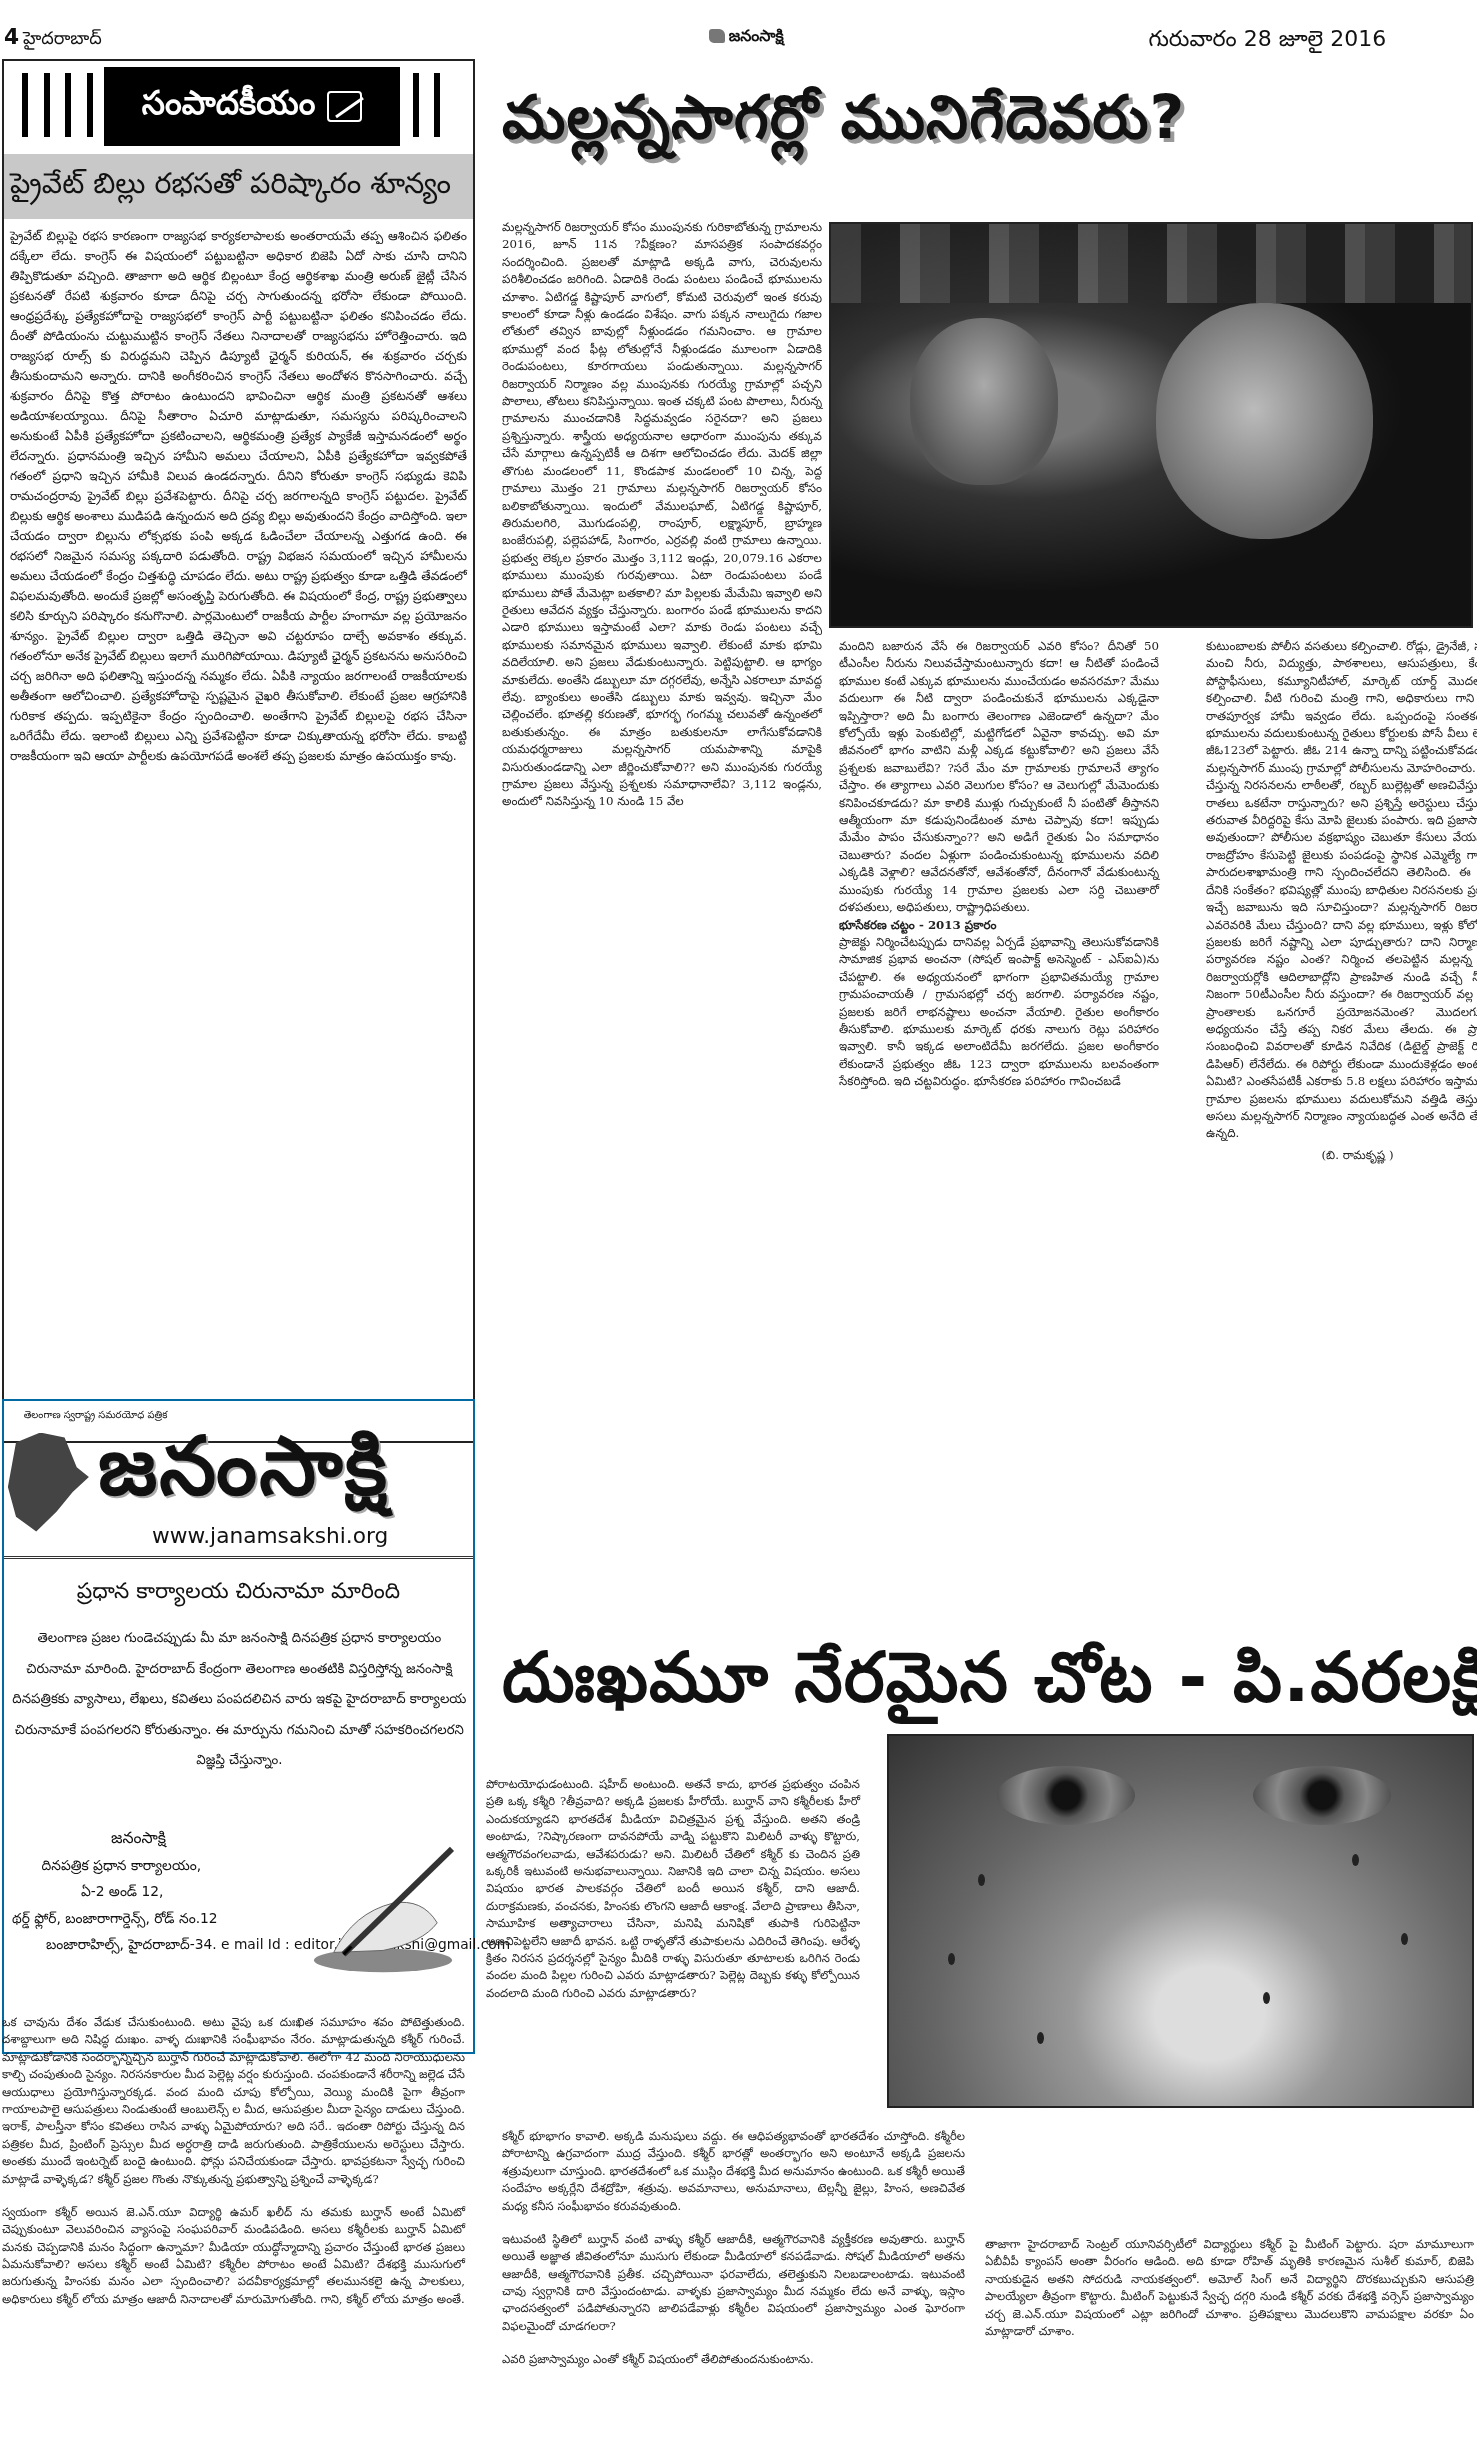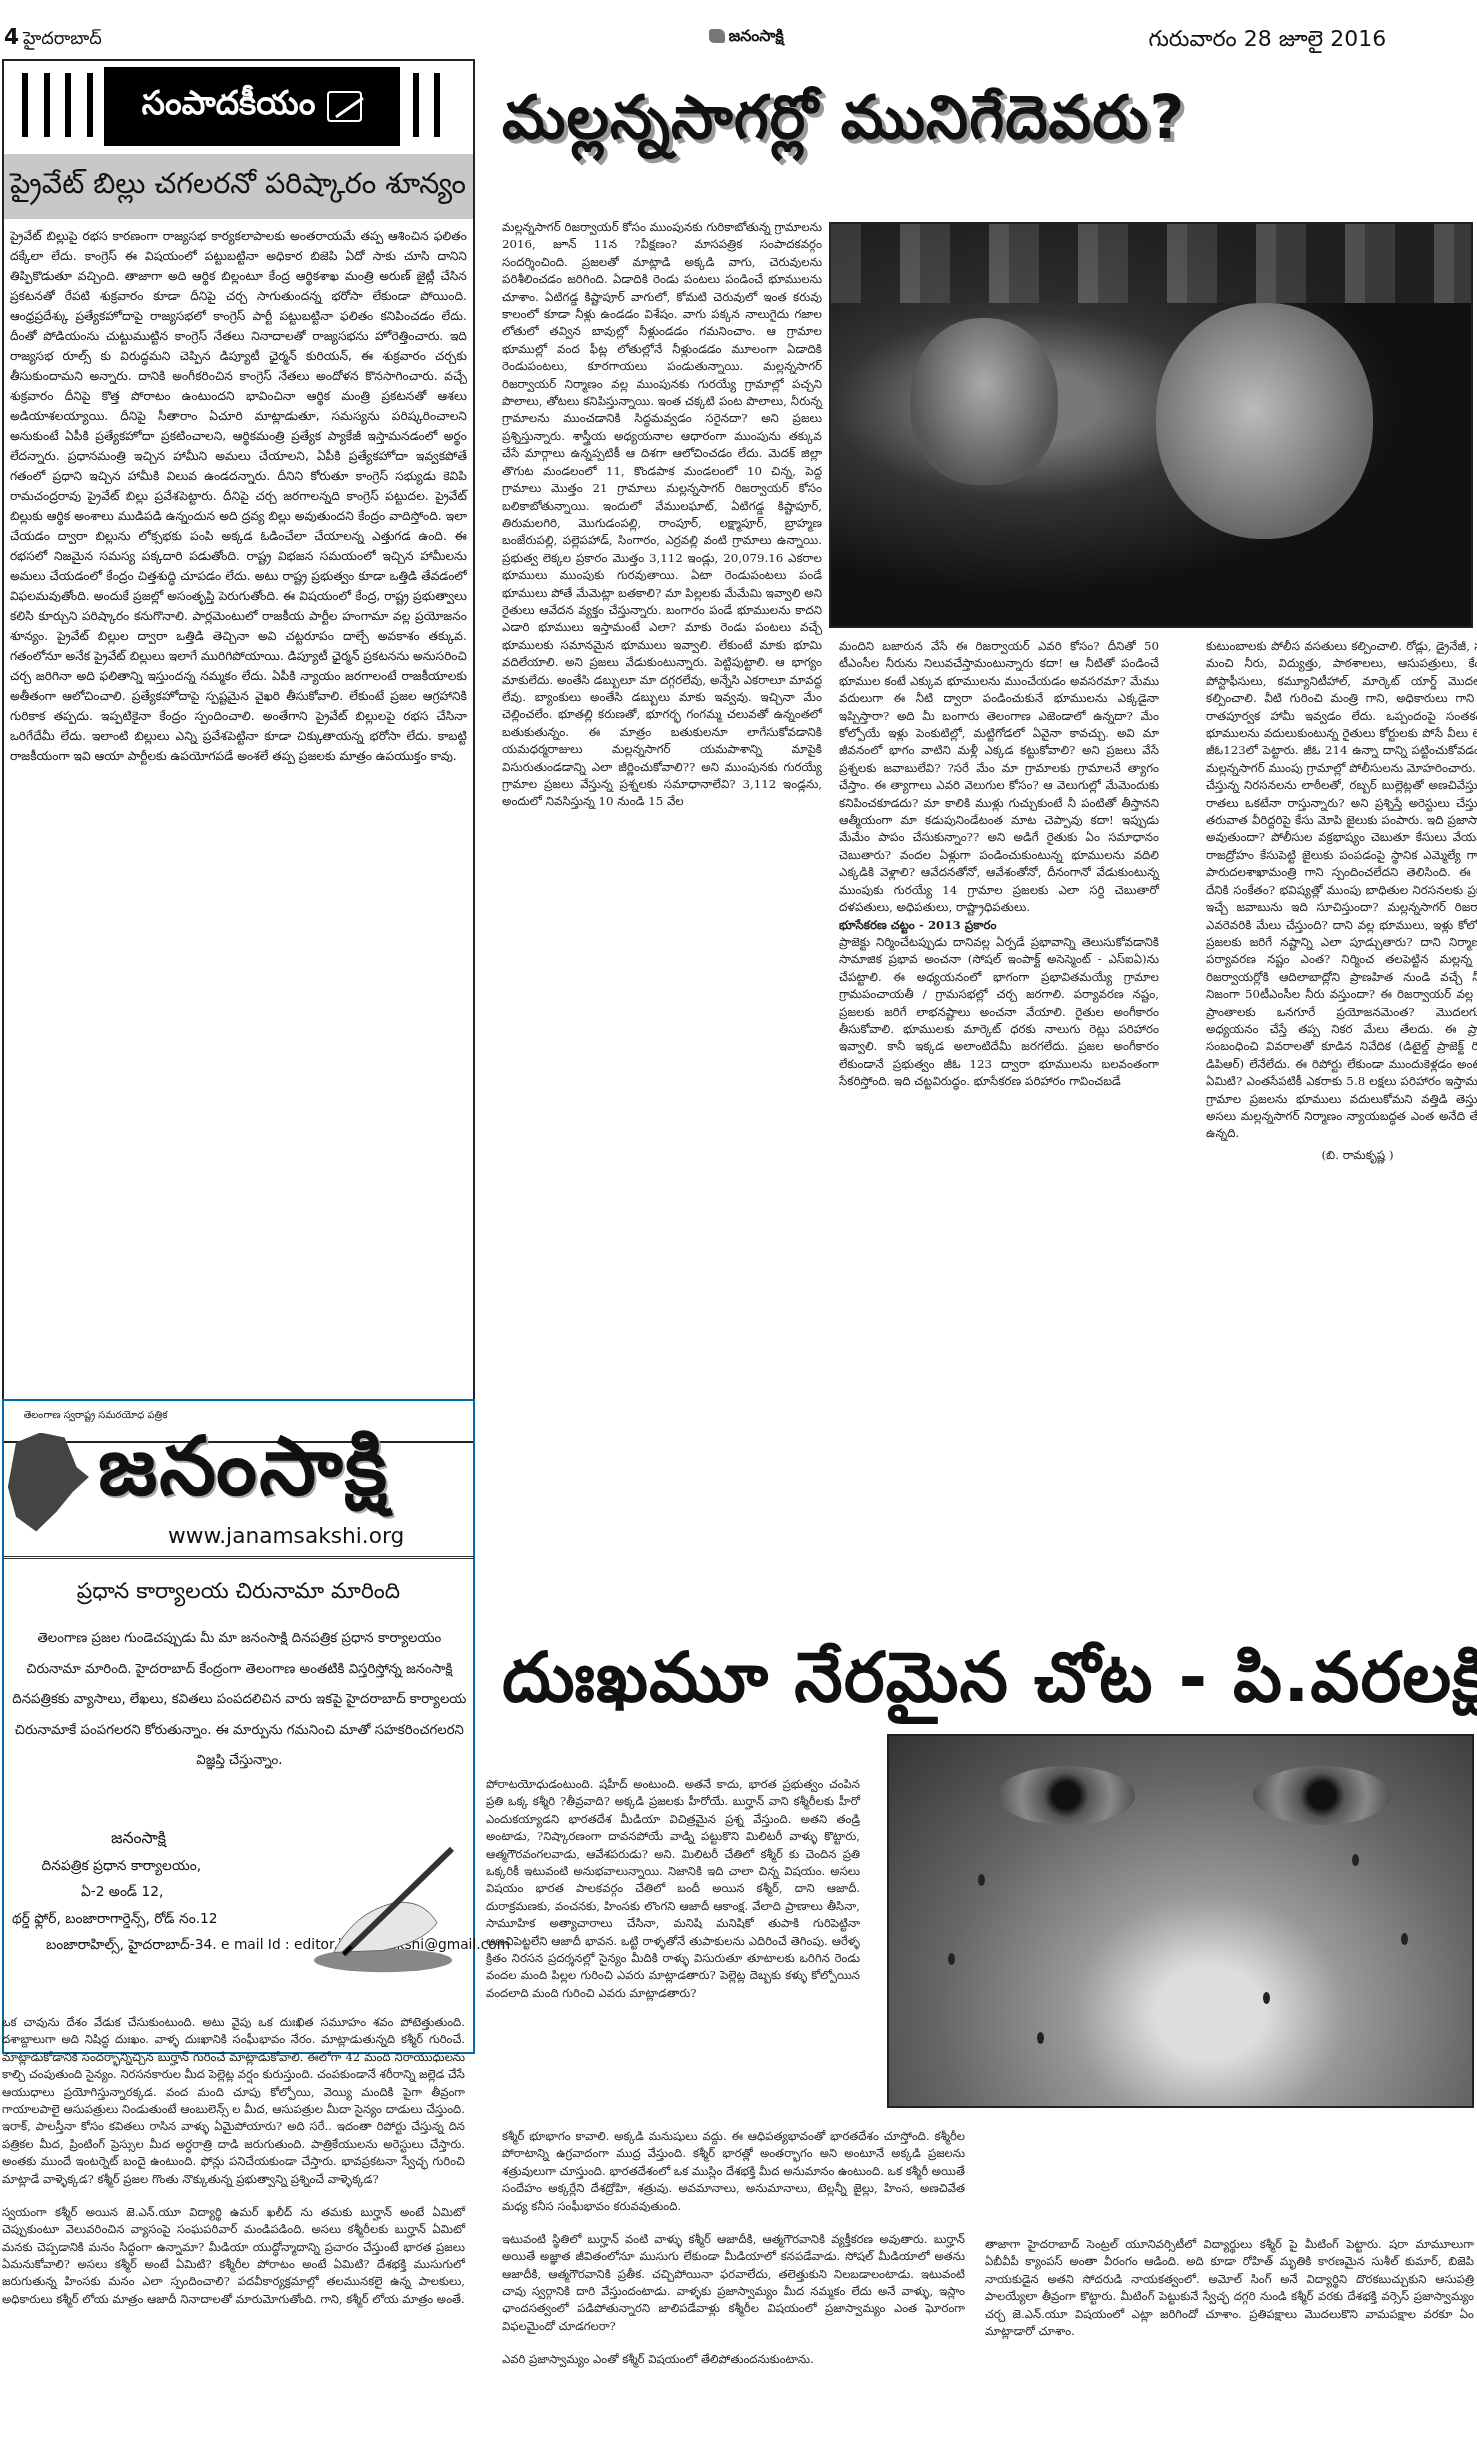--- a/index.html
+++ b/index.html
@@ -27,21 +27,21 @@
   .ed-body { position: absolute; left: 5.9px; top: 165px; width: 457px; font-size: 12.2px; line-height: 20px; text-align: justify; }
 
   
   .jsbox { position: absolute; left: 2px; top: 1399px; width: 473px; height: 655px; border: 2px solid #0369a1; }
   .js-logo-area { position: absolute; left: 0; top: 0; width: 469px; height: 158px; border-bottom: 3.9px double #333; }
   .js-tag { position: absolute; left: 19.7px; top: 7.9px; font-size: 9.9px; }
   .js-map { position: absolute; left: 3.9px; top: 31.5px; width: 81px; height: 99px; background: #444;
      clip-path: polygon(10% 10%, 40% 0%, 70% 5%, 85% 35%, 100% 45%, 80% 60%, 60% 80%, 35% 100%, 10% 85%, 0% 55%); }
   .js-logo { position: absolute; left: 94px; top: 17.7px; font-size: 81px; font-weight: bold; color: #111;
      text-shadow: 2px 2px 0 #aaa; letter-spacing: 2px; }
-  .js-url { position: absolute; left: 148px; top: 122px; font-size: 21.7px; margin-left: 16px; }
+  .js-url { position: absolute; left: 148px; top: 122px; font-size: 21.7px; }
   .js-notice-title { position: absolute; left: 0; top: 177px; width: 469px; text-align: center; font-size: 21.7px; }
   .js-notice-body { position: absolute; left: 7.9px; top: 222px; width: 455px; font-size: 13.3px; line-height: 30.5px; text-align: center; }
   .js-addr { position: absolute; left: 7.9px; top: 424px; width: 296px; font-size: 13.8px; line-height: 26.6px; }
   .js-addr .l0 { padding-left: 99px; font-size: 15.8px; }
   .js-addr .l1 { padding-left: 29.6px; }
   .js-addr .l2 { padding-left: 69px; }
   .js-addr .l4 { padding-left: 34px; white-space: nowrap; }
   .js-hand { position: absolute; left: 300px; top: 443px; width: 158px; height: 138px; }
 
   
@@ -91,21 +91,21 @@
 </div>
 
 <div class="editorial">
   <div class="ed-banner">
     <div class="ed-stripes"></div>
     <div class="ed-title-box">
       <span>సంపాదకీయం</span>
       <span class="ed-pen"></span>
     </div>
   </div>
-  <div class="ed-headline">ప్రైవేట్ బిల్లు చగలరనో పరిష్కారం శూన్యం</div>
+  <div class="ed-headline">ప్రైవేట్ బిల్లు రభసతో పరిష్కారం శూన్యం</div>
   <div class="ed-body">ప్రైవేట్ బిల్లుపై రభస కారణంగా రాజ్యసభ కార్యకలాపాలకు అంతరాయమే తప్ప ఆశించిన ఫలితం దక్కేలా లేదు. కాంగ్రెస్ ఈ విషయంలో పట్టుబట్టినా అధికార బిజెపి ఏదో సాకు చూసి దానిని తిప్పికొడుతూ వచ్చింది. తాజాగా అది ఆర్థిక బిల్లంటూ కేంద్ర ఆర్థికశాఖ మంత్రి అరుణ్ జైట్లీ చేసిన ప్రకటనతో రేపటి శుక్రవారం కూడా దీనిపై చర్చ సాగుతుందన్న భరోసా లేకుండా పోయింది. ఆంధ్రప్రదేశ్కు ప్రత్యేకహోదాపై రాజ్యసభలో కాంగ్రెస్ పార్టీ పట్టుబట్టినా ఫలితం కనిపించడం లేదు. దీంతో పోడియంను చుట్టుముట్టిన కాంగ్రెస్ నేతలు నినాదాలతో రాజ్యసభను హోరెత్తించారు. ఇది రాజ్యసభ రూల్స్ కు విరుద్ధమని చెప్పిన డిప్యూటీ ఛైర్మన్ కురియన్, ఈ శుక్రవారం చర్చకు తీసుకుందామని అన్నారు. దానికి అంగీకరించిన కాంగ్రెస్ నేతలు అందోళన కొనసాగించారు. వచ్చే శుక్రవారం దీనిపై కొత్త పోరాటం ఉంటుందని భావించినా ఆర్థిక మంత్రి ప్రకటనతో ఆశలు అడియాశలయ్యాయి. దీనిపై సీతారాం ఏచూరి మాట్లాడుతూ, సమస్యను పరిష్కరించాలని అనుకుంటే ఏపీకి ప్రత్యేకహోదా ప్రకటించాలని, ఆర్థికమంత్రి ప్రత్యేక ప్యాకేజీ ఇస్తామనడంలో అర్థం లేదన్నారు. ప్రధానమంత్రి ఇచ్చిన హామీని అమలు చేయాలని, ఏపీకి ప్రత్యేకహోదా ఇవ్వకపోతే గతంలో ప్రధాని ఇచ్చిన హామీకి విలువ ఉండదన్నారు. దీనిని కోరుతూ కాంగ్రెస్ సభ్యుడు కెవిపి రామచంద్రరావు ప్రైవేట్ బిల్లు ప్రవేశపెట్టారు. దీనిపై చర్చ జరగాలన్నది కాంగ్రెస్ పట్టుదల. ప్రైవేట్ బిల్లుకు ఆర్థిక అంశాలు ముడిపడి ఉన్నందున అది ద్రవ్య బిల్లు అవుతుందని కేంద్రం వాదిస్తోంది. ఇలా చేయడం ద్వారా బిల్లును లోక్సభకు పంపి అక్కడ ఓడించేలా చేయాలన్న ఎత్తుగడ ఉంది. ఈ రభసలో నిజమైన సమస్య పక్కదారి పడుతోంది. రాష్ట్ర విభజన సమయంలో ఇచ్చిన హామీలను అమలు చేయడంలో కేంద్రం చిత్తశుద్ధి చూపడం లేదు. అటు రాష్ట్ర ప్రభుత్వం కూడా ఒత్తిడి తేవడంలో విఫలమవుతోంది. అందుకే ప్రజల్లో అసంతృప్తి పెరుగుతోంది. ఈ విషయంలో కేంద్ర, రాష్ట్ర ప్రభుత్వాలు కలిసి కూర్చుని పరిష్కారం కనుగొనాలి. పార్లమెంటులో రాజకీయ పార్టీల హంగామా వల్ల ప్రయోజనం శూన్యం. ప్రైవేట్ బిల్లుల ద్వారా ఒత్తిడి తెచ్చినా అవి చట్టరూపం దాల్చే అవకాశం తక్కువ. గతంలోనూ అనేక ప్రైవేట్ బిల్లులు ఇలాగే మురిగిపోయాయి. డిప్యూటీ ఛైర్మన్ ప్రకటనను అనుసరించి చర్చ జరిగినా అది ఫలితాన్ని ఇస్తుందన్న నమ్మకం లేదు. ఏపీకి న్యాయం జరగాలంటే రాజకీయాలకు అతీతంగా ఆలోచించాలి. ప్రత్యేకహోదాపై స్పష్టమైన వైఖరి తీసుకోవాలి. లేకుంటే ప్రజల ఆగ్రహానికి గురికాక తప్పదు. ఇప్పటికైనా కేంద్రం స్పందించాలి. అంతేగాని ప్రైవేట్ బిల్లులపై రభస చేసినా ఒరిగేదేమీ లేదు. ఇలాంటి బిల్లులు ఎన్ని ప్రవేశపెట్టినా కూడా చిక్కుతాయన్న భరోసా లేదు. కాబట్టి రాజకీయంగా ఇవి ఆయా పార్టీలకు ఉపయోగపడే అంశలే తప్ప ప్రజలకు మాత్రం ఉపయుక్తం కావు.</div>
 </div>
 
 <div class="jsbox">
   <div class="js-logo-area">
     <div class="js-tag">తెలంగాణ స్వరాష్ట్ర సమరయోధ పత్రిక</div>
     <div class="js-map"></div>
     <div class="js-logo">జనంసాక్షి</div>
     <div class="js-url">www.janamsakshi.org</div>
   </div>

